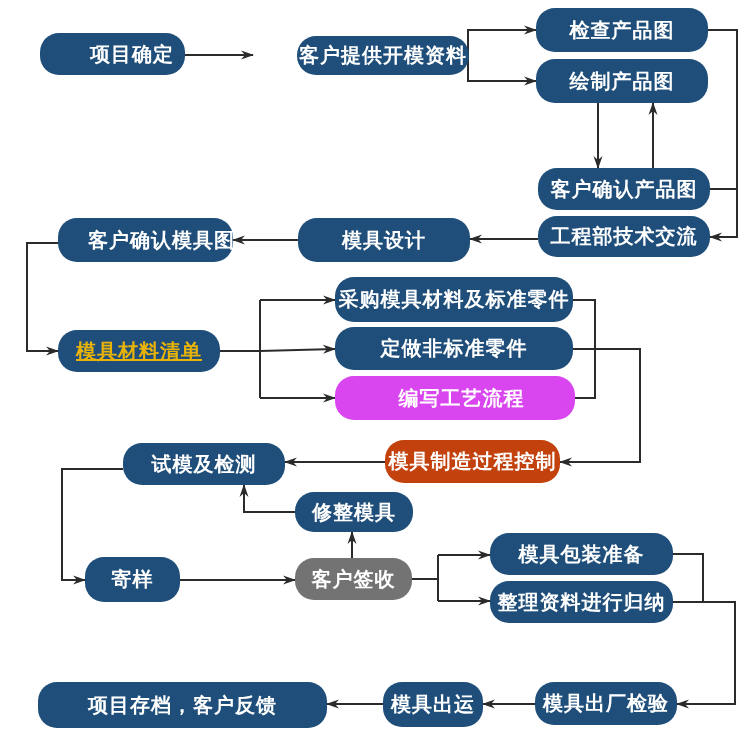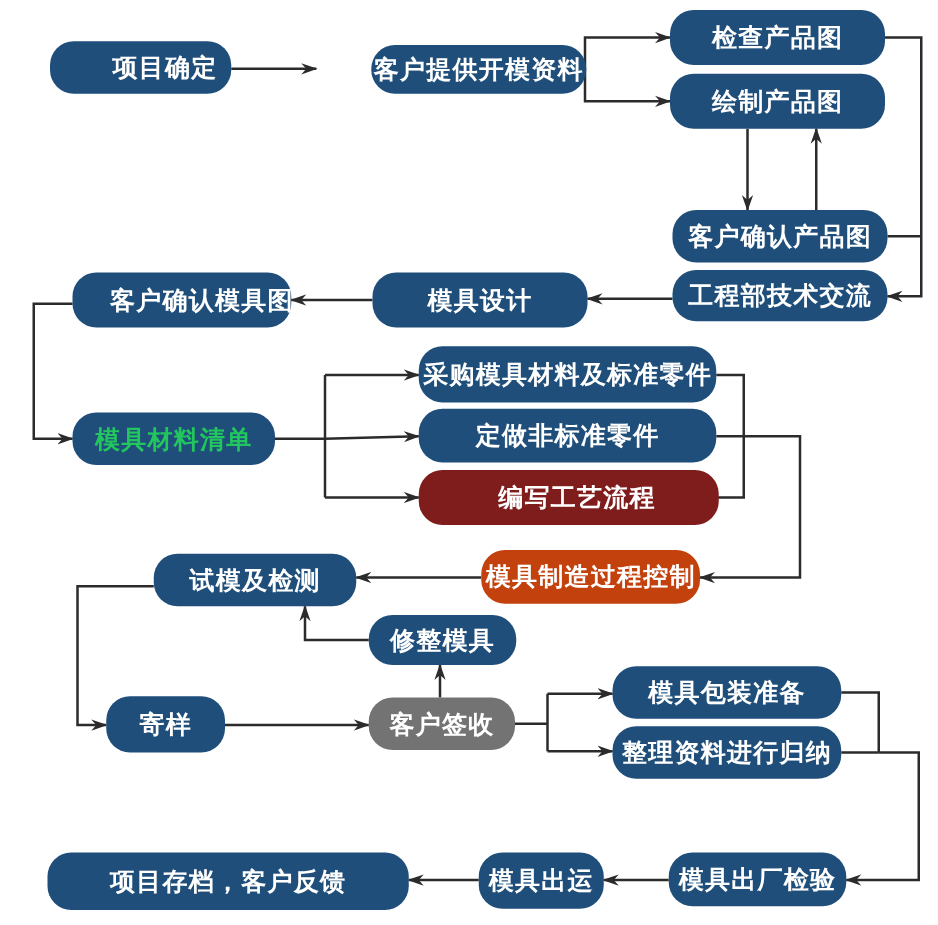--- a/index.html
+++ b/index.html
@@ -73,24 +73,24 @@
   </svg>
   <div>
       <div class="node" style="left: 40px; top: 33px; width: 145px; height: 42px; background: rgb(30, 78, 121); color: rgb(255, 255, 255); padding-left: 39px;">项目确定</div>
       <div class="node" style="left: 253px; top: 36px; width: 172px; height: 39px; background: rgb(30, 78, 121); color: rgb(255, 255, 255); margin-left: 44px;">客户提供开模资料</div>
       <div class="node" style="left: 536px; top: 8px; width: 172px; height: 44px; background: rgb(30, 78, 121); color: rgb(255, 255, 255);">检查产品图</div>
       <div class="node" style="left: 536px; top: 59px; width: 172px; height: 44px; background: rgb(30, 78, 121); color: rgb(255, 255, 255);">绘制产品图</div>
       <div class="node" style="left: 538px; top: 168px; width: 172px; height: 42px; background: rgb(30, 78, 121); color: rgb(255, 255, 255);">客户确认产品图</div>
       <div class="node" style="left: 538px; top: 216px; width: 172px; height: 41px; background: rgb(30, 78, 121); color: rgb(255, 255, 255);">工程部技术交流</div>
       <div class="node" style="left: 58px; top: 218px; width: 175px; height: 44px; background: rgb(30, 78, 121); color: rgb(255, 255, 255); padding-left: 32px;">客户确认模具图</div>
       <div class="node" style="left: 298px; top: 218px; width: 172px; height: 44px; background: rgb(30, 78, 121); color: rgb(255, 255, 255);">模具设计</div>
-      <div class="node" style="left: 58px; top: 330px; width: 162px; height: 42px; background: rgb(30, 78, 121); color: #22c55e;">模具材料清单</div>
+      <div class="node" style="left: 58px; top: 330px; width: 162px; height: 42px; background: rgb(30, 78, 121); color: #eab308; text-decoration: underline;">模具材料清单</div>
       <div class="node" style="left: 335px; top: 277px; width: 238px; height: 45px; background: rgb(30, 78, 121); color: rgb(255, 255, 255);">采购模具材料及标准零件</div>
       <div class="node" style="left: 335px; top: 327px; width: 238px; height: 43px; background: rgb(30, 78, 121); color: rgb(255, 255, 255);">定做非标准零件</div>
-      <div class="node" style="left: 335px; top: 376px; width: 240px; height: 44px; background: #7f1d1d; color: rgb(255, 255, 255); padding-left: 13px;">编写工艺流程</div>
+      <div class="node" style="left: 335px; top: 376px; width: 240px; height: 44px; background: #d946ef; color: rgb(255, 255, 255); padding-left: 13px;">编写工艺流程</div>
       <div class="node" style="left: 385px; top: 440px; width: 175px; height: 43px; background: #c2410c; color: rgb(255, 255, 255);">模具制造过程控制</div>
       <div class="node" style="left: 123px; top: 443px; width: 162px; height: 42px; background: rgb(30, 78, 121); color: rgb(255, 255, 255);">试模及检测</div>
       <div class="node" style="left: 295px; top: 492px; width: 118px; height: 40px; background: rgb(30, 78, 121); color: rgb(255, 255, 255);">修整模具</div>
       <div class="node" style="left: 85px; top: 557px; width: 95px; height: 45px; background: rgb(30, 78, 121); color: rgb(255, 255, 255);">寄样</div>
       <div class="node" style="left: 295px; top: 558px; width: 117px; height: 42px; background: #737373; color: rgb(255, 255, 255);">客户签收</div>
       <div class="node" style="left: 490px; top: 533px; width: 183px; height: 42px; background: rgb(30, 78, 121); color: rgb(255, 255, 255);">模具包装准备</div>
       <div class="node" style="left: 490px; top: 581px; width: 183px; height: 42px; background: rgb(30, 78, 121); color: rgb(255, 255, 255);">整理资料进行归纳</div>
       <div class="node" style="left: 38px; top: 682px; width: 289px; height: 46px; background: rgb(30, 78, 121); color: rgb(255, 255, 255);">项目存档，客户反馈</div>
       <div class="node" style="left: 383px; top: 682px; width: 100px; height: 45px; background: rgb(30, 78, 121); color: rgb(255, 255, 255);">模具出运</div>
       <div class="node" style="left: 535px; top: 682px; width: 142px; height: 43px; background: rgb(30, 78, 121); color: rgb(255, 255, 255);">模具出厂检验</div>

